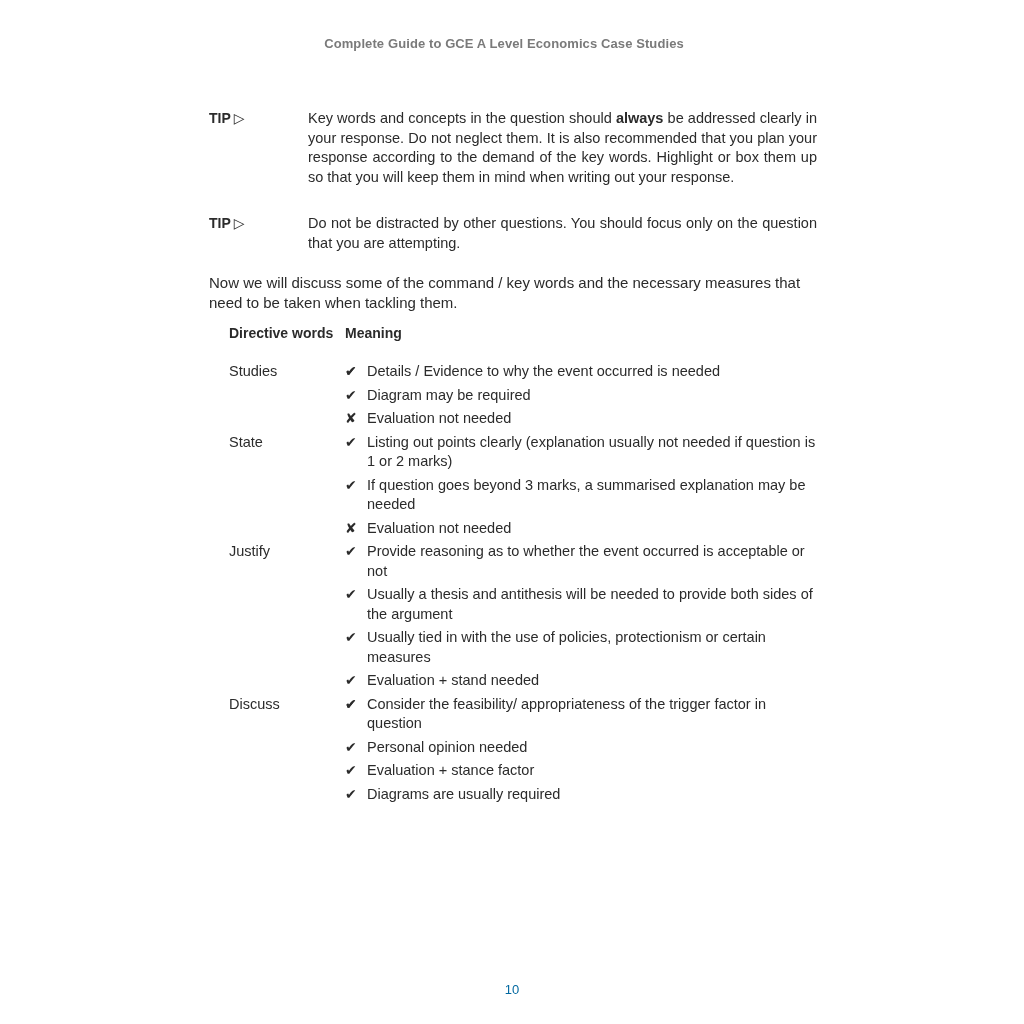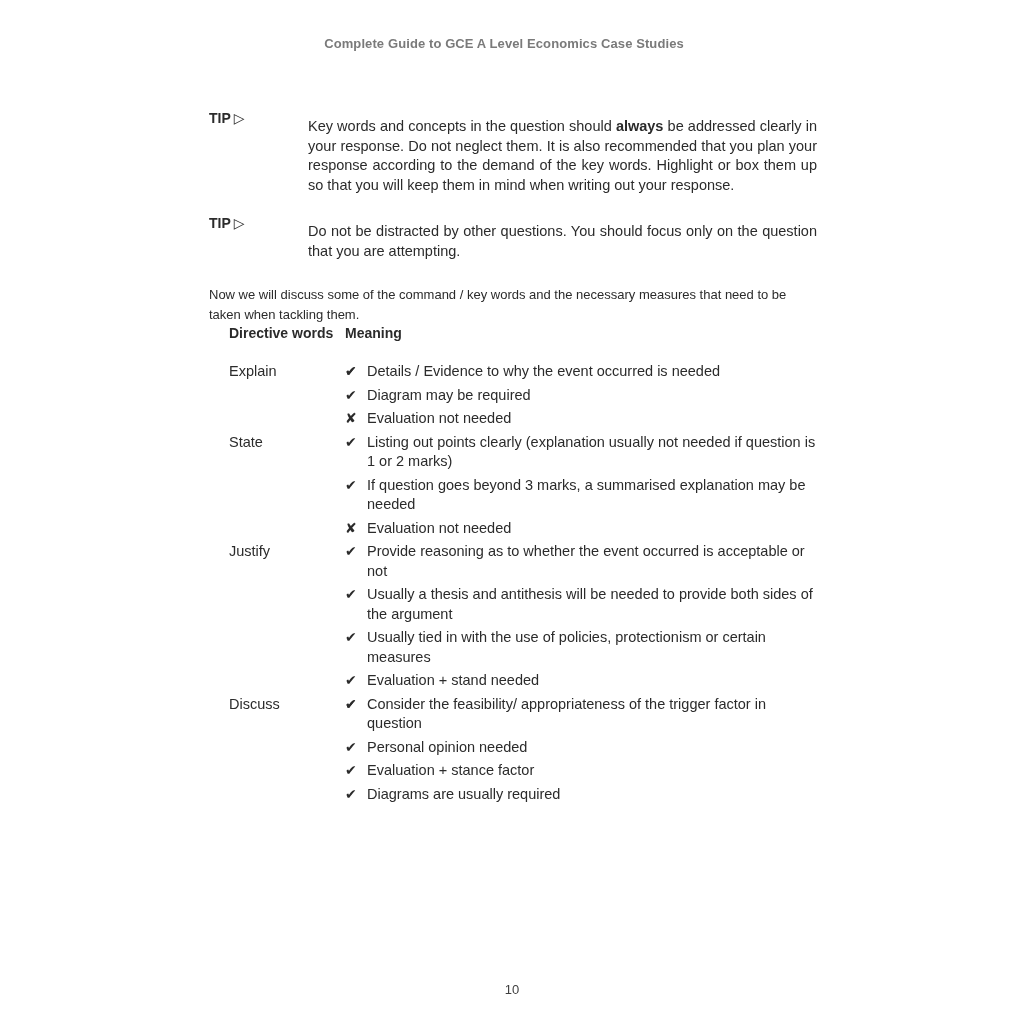--- a/index.html
+++ b/index.html
@@ -2,31 +2,31 @@
 <html><head>
 <meta charset="utf-8">
 <style>
   html, body { margin: 0; padding: 0; background: #ffffff; }
   body { width: 1024px; height: 1024px; position: relative; overflow: hidden;
          font-family: "Liberation Sans", "DejaVu Sans", sans-serif; color: #2b2b2b; }
   .running-header { position: absolute; top: 36px; left: 0; width: 1008px; text-align: center;
          font-size: 13px; font-weight: bold; color: #7a7a7a; letter-spacing: 0.1px; }
   .tip { position: absolute; left: 209px; width: 608px; font-size: 14.5px; line-height: 19.5px; }
   .tip .tip-label { position: absolute; left: 0; top: 0; font-weight: bold; font-size: 14px; }
-  .tip .tip-body { margin-left: 99px; text-align: justify; margin-top: 8px; }
+  .tip .tip-body { margin-left: 99px; text-align: justify; }
   .tip .tip-arrow { font-weight: normal; margin-left: 3px; }
-  .intro { position: absolute; left: 209px; top: 273px; width: 608px; font-size: 13px; line-height: 19.5px; margin-top: 12px; }
+  .intro { position: absolute; left: 209px; top: 273px; width: 608px; font-size: 15px; line-height: 19.5px; }
   .table-head { position: absolute; top: 325px; left: 229px; font-size: 14px; font-weight: bold; }
   .table-head .col2 { position: absolute; left: 116px; white-space: nowrap; }
   .rows { position: absolute; left: 229px; top: 358px; width: 590px; font-size: 14.5px; line-height: 19.5px; }
   .group { position: relative; }
   .group-word { position: absolute; left: 0; top: 0; }
   .item { position: relative; margin-left: 116px; padding-left: 22px; margin-bottom: 4px; }
   .mark { position: absolute; left: 0; top: 0; font-size: 14px; }
-  .page-number { position: absolute; top: 982px; left: 0; width: 1024px; text-align: center; font-size: 13px; color: #404040; }
+  .page-number { position: absolute; top: 982px; left: 0; width: 1024px; text-align: center; font-size: 13px; color: #0369a1; }
 </style>
 </head>
 <body>
 
 <div class="running-header">Complete Guide to GCE A Level Economics Case Studies</div>
 
 <div class="tip" style="top:109px;">
   <div class="tip-label">
     <span>TIP</span><span class="tip-arrow">▷</span>
   </div>
@@ -42,21 +42,21 @@
 
 <div class="intro">Now we will discuss some of the command / key words and the necessary measures that need to be taken when tackling them.</div>
 
 <div class="table-head">
   <span>Directive words</span>
   <span class="col2">Meaning</span>
 </div>
 
 <div class="rows">
   <div class="group">
-    <div class="group-word">Explain</div>
+    <div class="group-word">Studies</div>
     <div class="item"><span class="mark">✔</span></div>
     <div class="item"><span class="mark">✔</span><span>Details / Evidence to why the event occurred is needed</span></div>
     <div class="item"><span class="mark">✔</span><span>Diagram may be required</span></div>
     <div class="item"><span class="mark">✘</span><span>Evaluation not needed</span></div>
   </div>
   <div class="group">
     <div class="group-word">State</div>
     <div class="item"><span class="mark">✔</span><span>Listing out points clearly (explanation usually not needed if question is 1 or 2 marks)</span></div>
     <div class="item"><span class="mark">✔</span><span>If question goes beyond 3 marks, a summarised explanation may be needed</span></div>
     <div class="item"><span class="mark">✘</span><span>Evaluation not needed</span></div>

